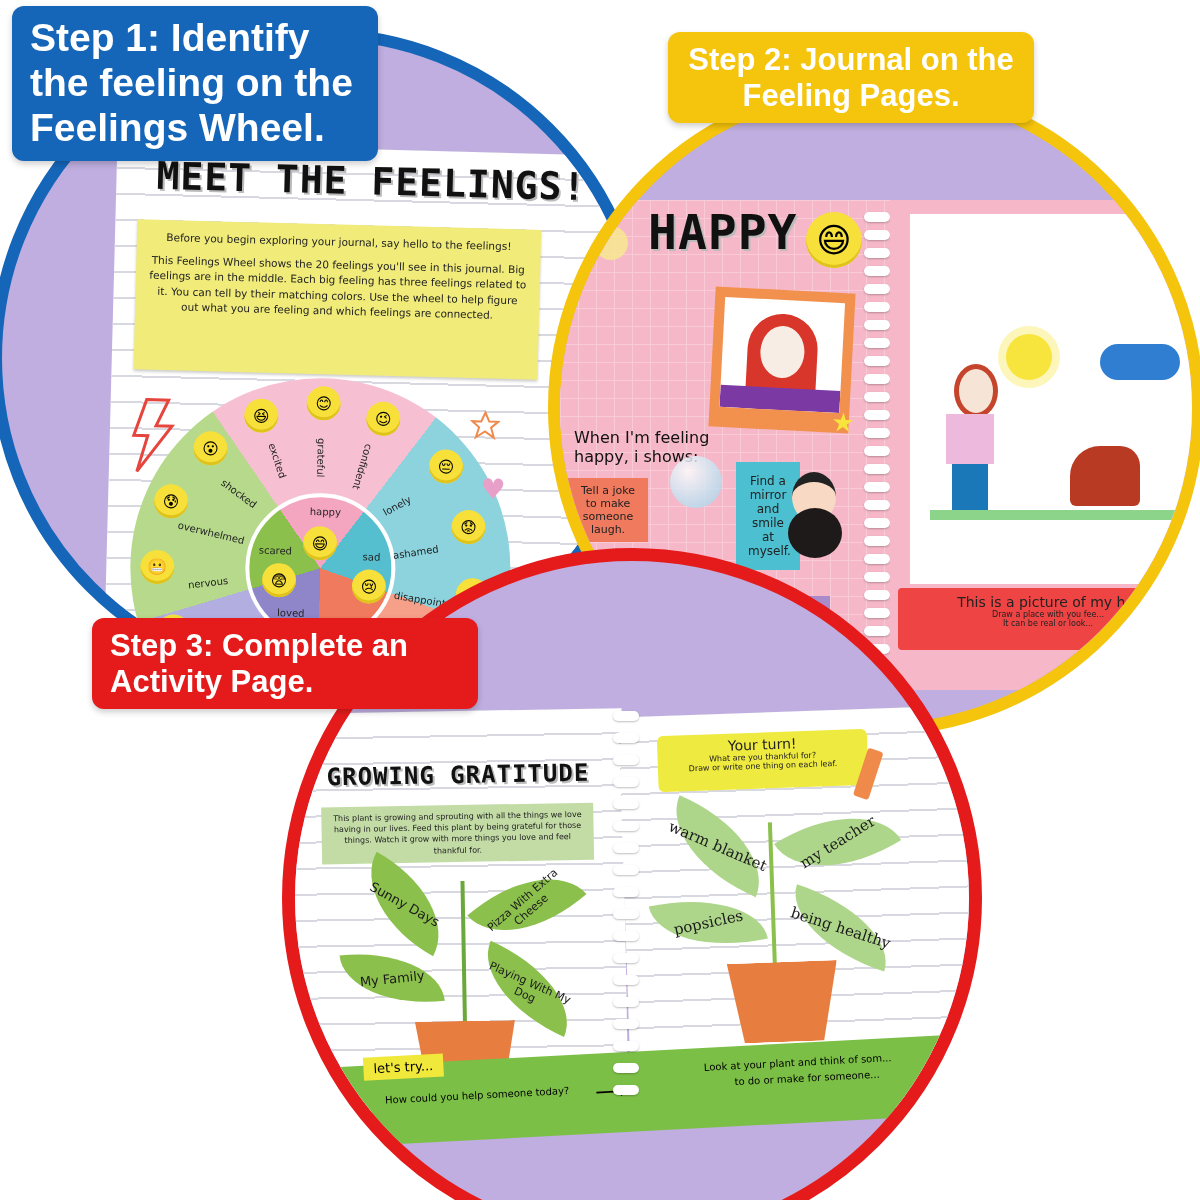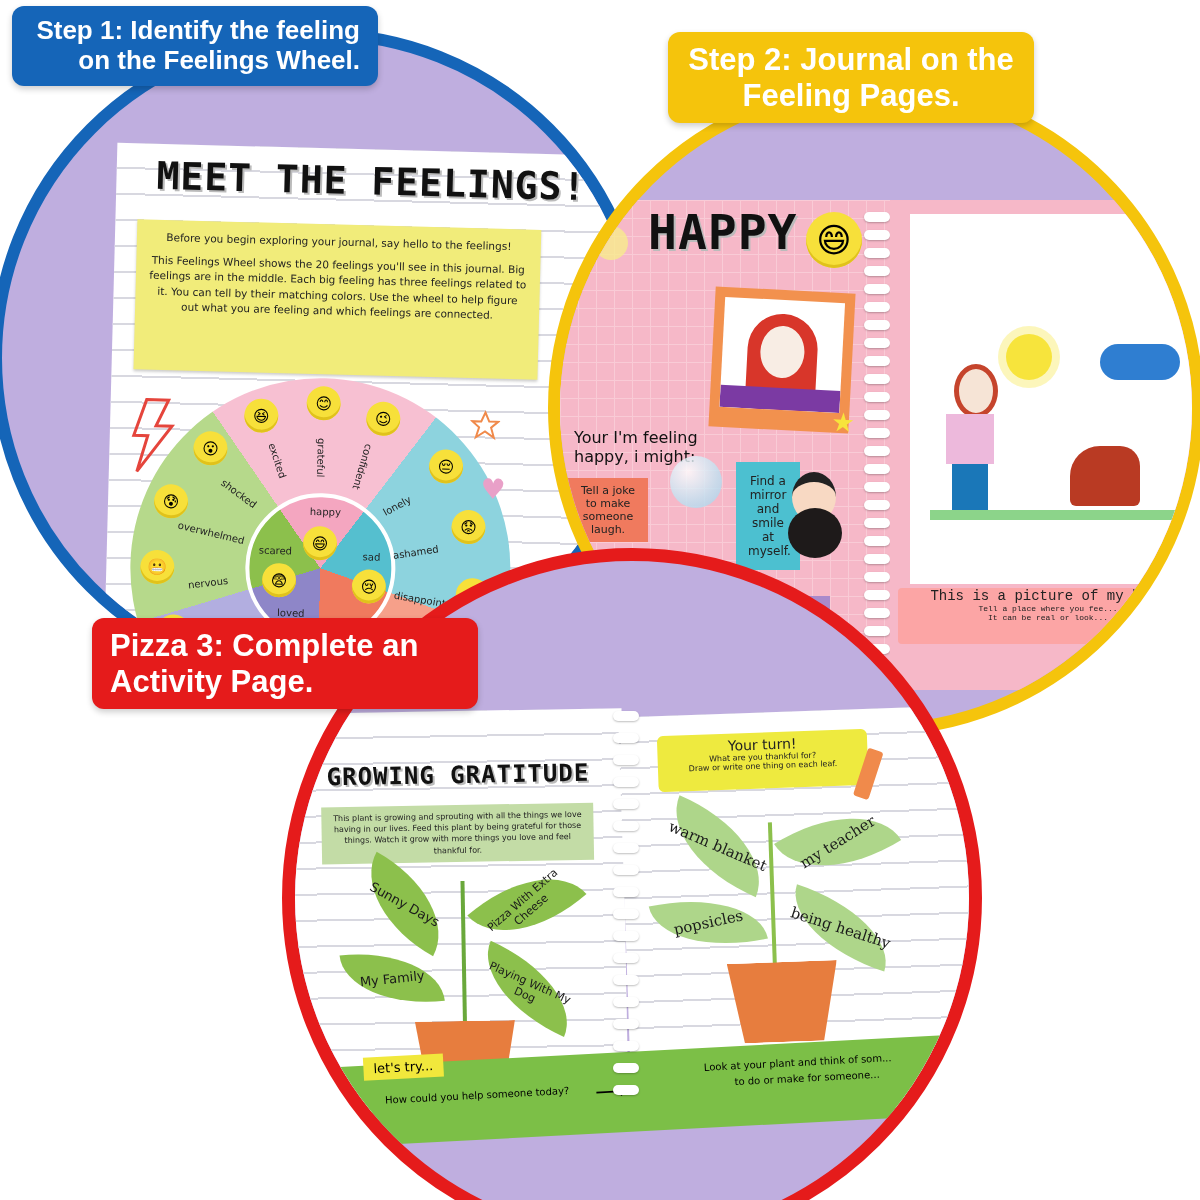--- a/index.html
+++ b/index.html
@@ -4,21 +4,21 @@
 <style>
   html,body{margin:0;padding:0;background:#fff;}
   body{width:1200px;height:1200px;position:relative;overflow:hidden;font-family:"DejaVu Sans",sans-serif;}
   .circle{position:absolute;border-radius:50%;overflow:hidden;box-sizing:border-box;}
   #c1{left:-10px;top:28px;width:660px;height:660px;border:12px solid #1565b8;background:#bfaedf;z-index:1;}
   #c2{left:548px;top:80px;width:656px;height:656px;border:12px solid #f5c40c;background:#bfaedf;z-index:2;}
   #c3{left:282px;top:548px;width:700px;height:700px;border:13px solid #e51b1b;background:#bfaedf;z-index:3;}
   .page{position:absolute;background:#fff;
     background-image:repeating-linear-gradient(to bottom,transparent 0 24px,#d8d8e0 24px 26px);}
   .label{position:absolute;color:#fff;font-family:"Liberation Sans",sans-serif;font-weight:bold;border-radius:12px;padding:10px 18px;line-height:1.15;z-index:10;box-shadow:0 3px 6px rgba(0,0,0,.2);}
-  #l1{left:12px;top:6px;width:330px;background:#1565b8;font-size:26px;text-align:right;}
+  #l1{left:12px;top:6px;width:330px;background:#1565b8;font-size:39px;}
   #l2{left:668px;top:32px;width:330px;background:#f5c40c;font-size:31px;text-align:center;}
   #l3{left:92px;top:618px;width:350px;background:#e51b1b;font-size:31px;}
   .title-hand{font-family:"DejaVu Sans Mono",monospace;font-weight:bold;color:#111;letter-spacing:1px;text-shadow:2px 2px 0 #bbb;}
   .note{position:absolute;font-family:"DejaVu Sans",sans-serif;color:#222;text-align:center;}
   .emoji{position:absolute;width:34px;height:34px;border-radius:50%;background:#f7e03a;box-shadow:inset 0 -3px 0 #e0c21c;display:flex;align-items:center;justify-content:center;font-size:16px;}
   .wlabel{position:absolute;font-size:10px;color:#222;font-family:"DejaVu Sans",sans-serif;white-space:nowrap;}
   .leaf{position:absolute;border-radius:0 100% 0 100%;display:flex;align-items:center;justify-content:center;text-align:center;font-size:13px;color:#1a1a1a;}
   .spiral{position:absolute;width:26px;height:10px;border-radius:6px;background:#fff;box-shadow:0 1px 2px rgba(0,0,0,.25);}
 </style>
 </head>
@@ -96,21 +96,21 @@
 
     <div style="position:absolute;left:152px;top:90px;width:140px;height:140px;background:#f2914e;transform:rotate(3deg);">
       <div style="position:absolute;left:10px;top:10px;width:120px;height:110px;background:#fff;overflow:hidden;">
         <div style="position:absolute;left:25px;top:14px;width:70px;height:96px;border-radius:40px 40px 10px 10px;background:#d8362a;"></div>
         <div style="position:absolute;left:38px;top:26px;width:44px;height:52px;border-radius:50%;background:#f8ede4;"></div>
         <div style="position:absolute;left:0;top:88px;width:120px;height:22px;background:#7b3aa3;"></div>
       </div>
       <div style="position:absolute;right:-6px;bottom:-4px;color:#f7e43c;font-size:26px;">★</div>
     </div>
 
-    <div style="position:absolute;left:14px;top:228px;width:150px;font-size:16px;line-height:1.2;color:#111;">Your I'm feeling happy, i might:</div>
+    <div style="position:absolute;left:14px;top:228px;width:150px;font-size:16px;line-height:1.2;color:#111;">When I'm feeling happy, i shows:</div>
     <div class="note" style="left:8px;top:278px;width:68px;padding:6px;background:#f07a5e;font-size:11px;">Tell a joke to make someone laugh.</div>
     <div class="note" style="left:176px;top:262px;width:40px;padding:12px;background:#4cc0d0;font-size:12px;">Find a mirror and smile at myself.</div>
     <div class="note" style="left:218px;top:396px;width:40px;padding:6px;background:#a98acb;font-size:8px;">...bbles. ...t?</div>
     <div style="position:absolute;left:110px;top:256px;width:52px;height:52px;border-radius:50%;background:radial-gradient(circle at 35% 30%,#fff,#bfe2f2 60%,#9fd0ea);opacity:.8;"></div>
     <div style="position:absolute;left:224px;top:264px;width:64px;height:90px;">
       <div style="position:absolute;left:8px;top:8px;width:44px;height:40px;border-radius:50%;background:#f8d9c3;border-top:10px solid #222;"></div>
       <div style="position:absolute;left:4px;top:44px;width:54px;height:50px;border-radius:50%;background:#1e1a1a;"></div>
     </div>
 
     <div style="position:absolute;left:304px;top:12px;width:30px;height:470px;">
@@ -148,23 +148,23 @@
       <div style="position:absolute;left:96px;top:120px;width:46px;height:46px;border-radius:50%;background:#f7e43c;box-shadow:0 0 0 8px rgba(247,228,60,.35);"></div>
       <div style="position:absolute;left:190px;top:130px;width:80px;height:36px;border-radius:20px;background:#2f7ed1;"></div>
       <div style="position:absolute;left:30px;top:150px;width:60px;height:160px;">
         <div style="position:absolute;left:14px;top:0;width:34px;height:44px;border-radius:50%;background:#f6e4d6;border:5px solid #c5442c;"></div>
         <div style="position:absolute;left:6px;top:50px;width:48px;height:50px;background:#edb9dc;"></div>
         <div style="position:absolute;left:12px;top:100px;width:36px;height:56px;background:#1a77b8;"></div>
       </div>
       <div style="position:absolute;left:160px;top:232px;width:70px;height:60px;background:#b93a23;border-radius:30px 20px 6px 6px;"></div>
       <div style="position:absolute;left:20px;top:296px;width:260px;height:10px;background:#8cd48a;"></div>
     </div>
-    <div class="note" style="left:8px;top:388px;width:300px;height:56px;background:#fca5a5;border-radius:4px;font-family:Liberation Mono, monospace;">
+    <div class="note" style="left:8px;top:388px;width:300px;height:56px;background:#ef4444;border-radius:4px;padding-top:6px;">
       <div style="font-size:14px;">This is a picture of my h...</div>
-      <div style="font-size:8px;">Tell a place where you fee...</div>
+      <div style="font-size:8px;">Draw a place with you fee...</div>
       <div style="font-size:8px;">It can be real or look...</div>
     </div>
   </div>
 </div>
 
 <div id="c3" class="circle">
   <div class="page" style="left:0;top:150px;width:330px;height:400px;transform:rotate(-1deg);">
     <div class="title-hand" style="position:absolute;left:34px;top:50px;font-size:24px;">GROWING GRATITUDE</div>
     <div class="note" style="left:28px;top:94px;width:260px;background:#c3dca6;padding:6px;font-size:8px;line-height:1.4;">This plant is growing and sprouting with all the things we love having in our lives. Feed this plant by being grateful for those things. Watch it grow with more things you love and feel thankful for.</div>
     <div class="leaf" style="left:60px;top:160px;width:100px;height:64px;background:#8cc04c;transform:rotate(30deg);">Sunny Days</div>
@@ -215,13 +215,13 @@
       <div class="spiral" style="top:286px"></div>
       <div class="spiral" style="top:308px"></div>
       <div class="spiral" style="top:330px"></div>
       <div class="spiral" style="top:352px"></div>
       <div class="spiral" style="top:374px"></div>
   </div>
 </div>
 
 <div id="l1" class="label">Step 1: Identify the feeling on the Feelings Wheel.</div>
 <div id="l2" class="label">Step 2: Journal on the Feeling Pages.</div>
-<div id="l3" class="label">Pizza 3: Complete an Activity Page.</div>
+<div id="l3" class="label">Step 3: Complete an Activity Page.</div>
 
 </body></html>

